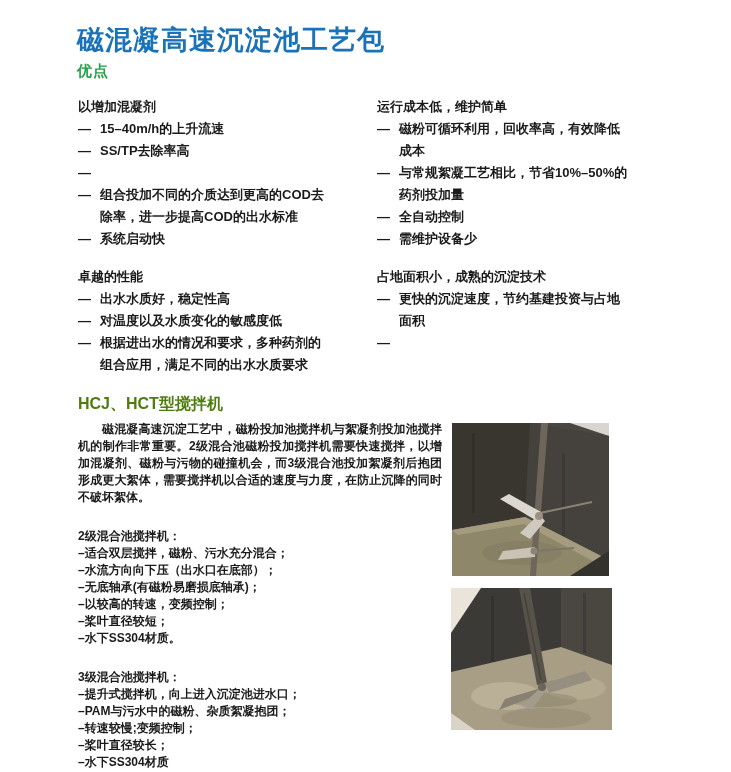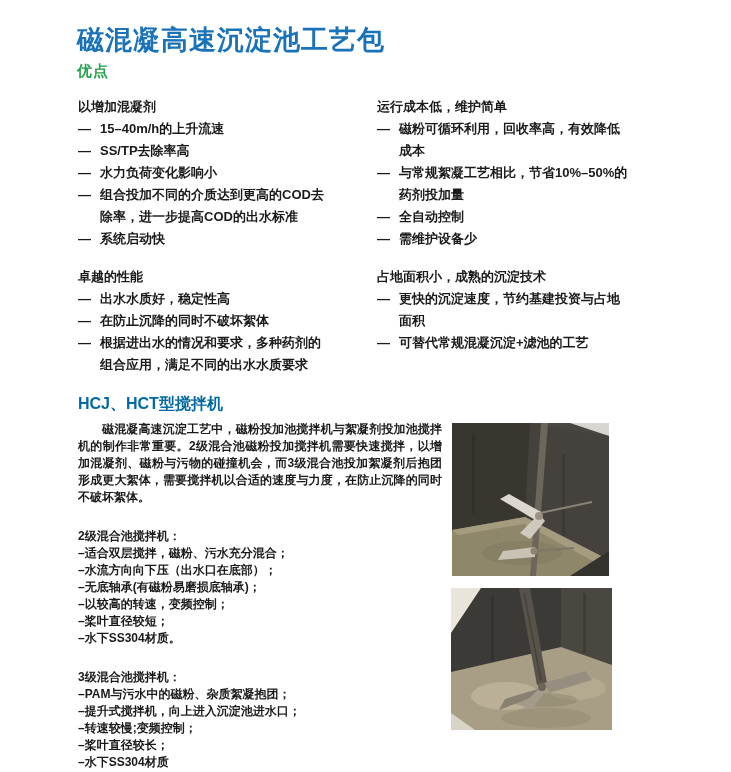--- a/index.html
+++ b/index.html
@@ -20,21 +20,21 @@
   .col{position:absolute;top:96px;width:296px;}
   .col-left{left:78px;}
   .col-right{left:377px;}
   .adv-group + .adv-group{margin-top:16px;}
   .adv-heading{font-size:13px;font-weight:700;line-height:22px;}
   .adv-item{display:flex;font-size:13px;line-height:22px;font-weight:600;}
   .adv-item .dash{flex:none;width:22px;}
   .adv-item .txt{white-space:pre-line;}
   .mixer-heading{
     position:absolute;left:78px;top:394px;margin:0;
-    font-size:16px;font-weight:700;color:#0369a1;
+    font-size:16px;font-weight:700;color:#4d7c0f;
   }
   .mixer-text{position:absolute;left:78px;top:421px;width:364px;font-size:12px;line-height:17px;font-weight:600;}
   .mixer-para{margin:0;text-indent:2em;text-align:justify;}
   .mlist{margin-top:10px;}
   .mlist-heading{font-weight:600;margin-top:22px;}
   .mlist-item{white-space:pre-line;}
   .photo{position:absolute;display:block;}
   .photo-1{left:452px;top:423px;}
   .photo-2{left:451px;top:588px;}
 </style>
@@ -52,41 +52,40 @@
       <div class="adv-item">
           <span class="dash">—</span>
           <span class="txt">15–40m/h的上升流速</span>
         </div>
       <div class="adv-item">
           <span class="dash">—</span>
           <span class="txt">SS/TP去除率高</span>
         </div>
       <div class="adv-item">
           <span class="dash">—</span>
-          <span class="txt">水力负荷变化影响小</span>
         </div>
       <div class="adv-item">
           <span class="dash">—</span>
           <span class="txt">组合投加不同的介质达到更高的COD去
 除率，进一步提高COD的出水标准</span>
         </div>
       <div class="adv-item">
           <span class="dash">—</span>
           <span class="txt">系统启动快</span>
         </div>
     </section>
     <section class="adv-group">
       <div class="adv-heading">卓越的性能</div>
       <div class="adv-item">
           <span class="dash">—</span>
           <span class="txt">出水水质好，稳定性高</span>
         </div>
       <div class="adv-item">
           <span class="dash">—</span>
-          <span class="txt">在防止沉降的同时不破坏絮体</span>
+          <span class="txt">对温度以及水质变化的敏感度低</span>
         </div>
       <div class="adv-item">
           <span class="dash">—</span>
           <span class="txt">根据进出水的情况和要求，多种药剂的
 组合应用，满足不同的出水水质要求</span>
         </div>
     </section>
   </div>
 
   <div class="col col-right">
@@ -113,42 +112,41 @@
     </section>
     <section class="adv-group">
       <div class="adv-heading">占地面积小，成熟的沉淀技术</div>
       <div class="adv-item">
           <span class="dash">—</span>
           <span class="txt">更快的沉淀速度，节约基建投资与占地
 面积</span>
         </div>
       <div class="adv-item">
           <span class="dash">—</span>
-          <span class="txt">可替代常规混凝沉淀+滤池的工艺</span>
         </div>
     </section>
   </div>
 
   <h3 class="mixer-heading">HCJ、HCT型搅拌机</h3>
 
   <div class="mixer-text">
     <p class="mixer-para">磁混凝高速沉淀工艺中，磁粉投加池搅拌机与絮凝剂投加池搅拌机的制作非常重要。2级混合池磁粉投加搅拌机需要快速搅拌，以增加混凝剂、磁粉与污物的碰撞机会，而3级混合池投加絮凝剂后抱团形成更大絮体，需要搅拌机以合适的速度与力度，在防止沉降的同时不破坏絮体。</p>
     <div class="mlist">
       <div class="mlist-heading">2级混合池搅拌机：</div>
       <div class="mlist-item">–适合双层搅拌，磁粉、污水充分混合；</div>
       <div class="mlist-item">–水流方向向下压（出水口在底部）；</div>
       <div class="mlist-item">–无底轴承(有磁粉易磨损底轴承)；</div>
       <div class="mlist-item">–以较高的转速，变频控制；</div>
       <div class="mlist-item">–桨叶直径较短；</div>
       <div class="mlist-item">–水下SS304材质。</div>
     </div>
     <div class="mlist">
       <div class="mlist-heading">3级混合池搅拌机：</div>
+      <div class="mlist-item">–提升式搅拌机，向上进入沉淀池进水口；</div>
       <div class="mlist-item">–PAM与污水中的磁粉、杂质絮凝抱团；</div>
-      <div class="mlist-item">–提升式搅拌机，向上进入沉淀池进水口；</div>
       <div class="mlist-item">–转速较慢;变频控制；</div>
       <div class="mlist-item">–桨叶直径较长；</div>
       <div class="mlist-item">–水下SS304材质</div>
     </div>
   </div>
 
   <svg class="photo photo-1" width="157" height="153" viewBox="0 0 157 153" role="img">
     <rect x="0" y="0" width="157" height="153" fill="#4a4742"></rect>
     <polygon points="118,0 157,0 157,13" fill="#d8d6d0"></polygon>
     <polygon points="78,0 157,13 157,137 73,94" fill="#45423d"></polygon>

